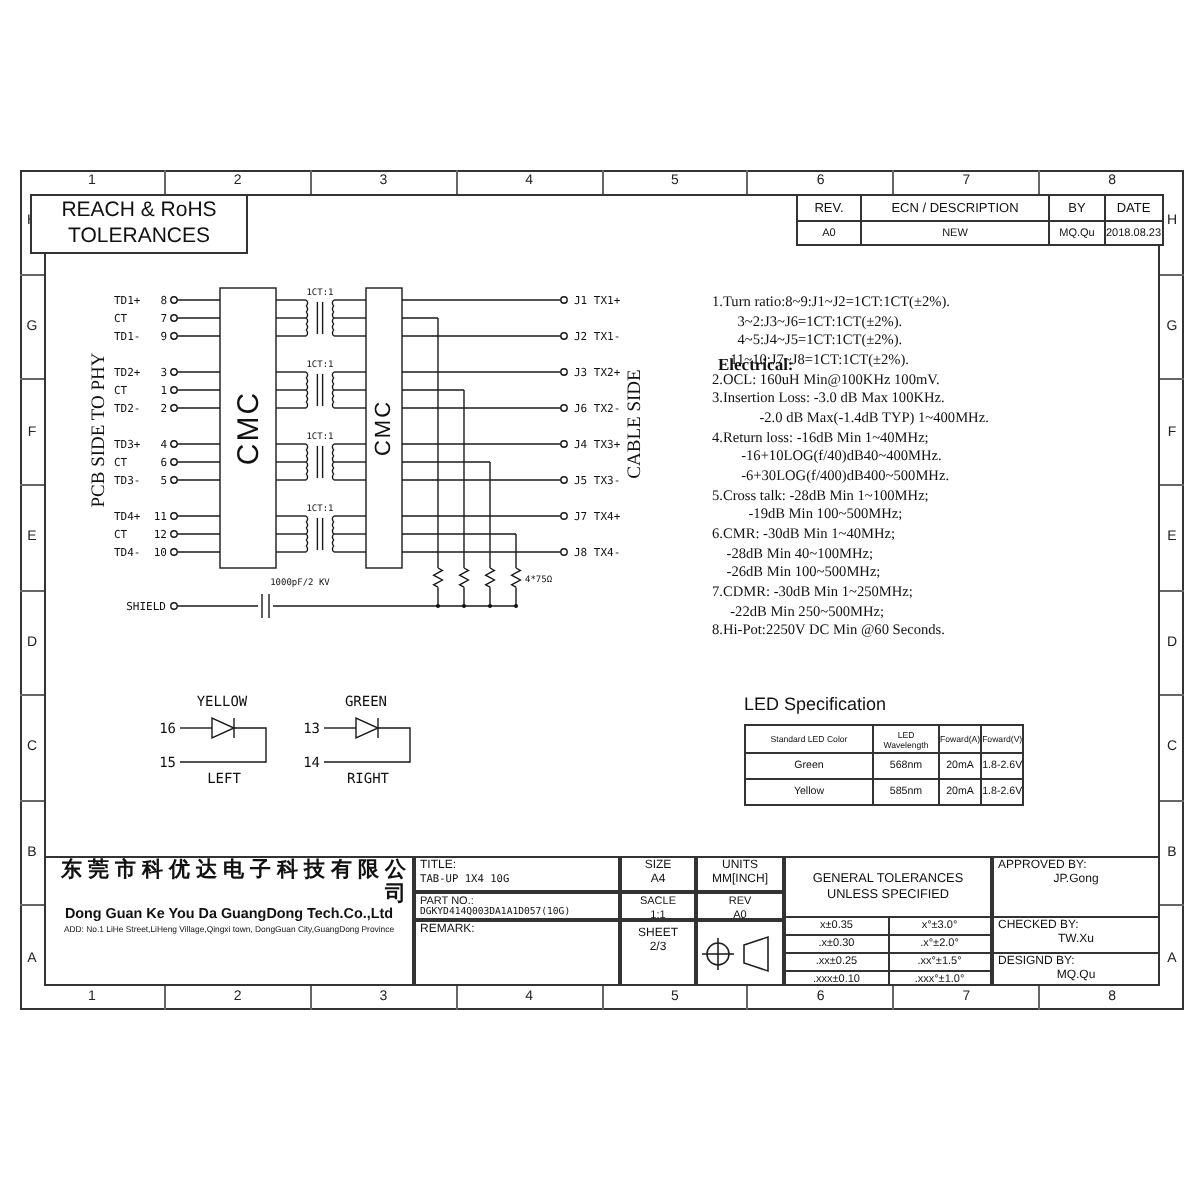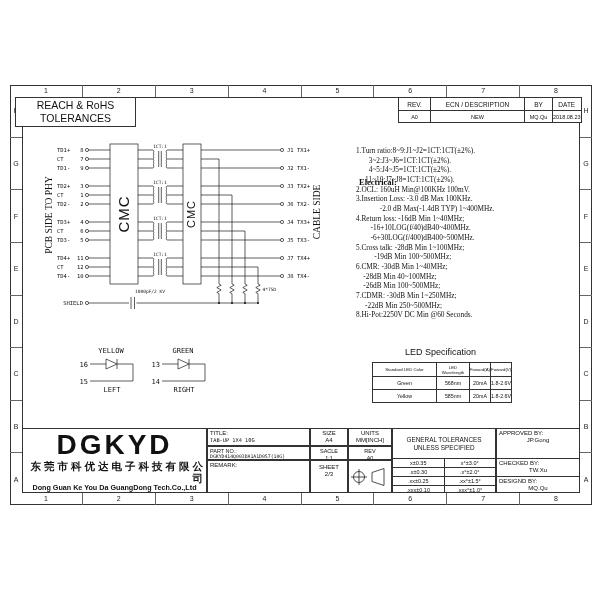--- a/index.html
+++ b/index.html
@@ -4,34 +4,34 @@
 <style>
   html,body{margin:0;padding:0;width:600px;height:600px;background:#fff;overflow:hidden;}
   #sheet{position:relative;width:600px;height:600px;background:#fff;color:#111;}
   .frame{position:absolute;border:1px solid #333;box-sizing:border-box;}
   .ruler-h{position:absolute;left:10px;width:582px;height:12px;display:flex;box-sizing:border-box;}
   .ruler-h span{flex:1;text-align:center;font:7px "Liberation Sans",sans-serif;line-height:12px;color:#222;}
   .ruler-h span + span{border-left:1px solid #666;}
   .ruler-v{position:absolute;top:85px;height:420px;width:12px;display:flex;flex-direction:column;box-sizing:border-box;}
   .ruler-v span{flex:1;text-align:center;font:7px "Liberation Sans",sans-serif;color:#222;display:flex;align-items:center;justify-content:center;}
   .ruler-v span + span{border-top:1px solid #666;}
-  .badge{position:absolute;left:15px;top:97px;width:121px;height:30px;border:1px solid #333;box-sizing:border-box;
+  .badge{position:absolute;left:15px;top:97px;width:109px;height:30px;border:1px solid #333;box-sizing:border-box;
          display:flex;flex-direction:column;justify-content:center;text-align:center;
          font:10.5px "Liberation Sans",sans-serif;line-height:13px;color:#111;background:#fff;}
   table{border-collapse:collapse;position:absolute;background:#fff;}
   td,th{border:1px solid #333;padding:0;text-align:center;font-family:"Liberation Sans",sans-serif;color:#111;font-weight:normal;}
   #rev-table{left:398px;top:97px;}
   #rev-table th{font-size:6.5px;height:12px;}
   #rev-table td{font-size:5.5px;height:11px;}
   #led-table{left:372px;top:362px;}
   #led-table th{font-size:4.3px;height:13px;}
   #led-table td{font-size:5.3px;height:12px;}
   #electrical-heading{position:absolute;left:359px;top:133px;font:bold 8.5px "Liberation Serif",serif;margin-top:44px;}
   #electrical-lines{position:absolute;left:356px;top:146px;white-space:pre;font:7.3px/9.65px "Liberation Serif",serif;color:#111;}
-  #led-title{position:absolute;left:372px;top:347px;width:137px;text-align:center;font:9px "Liberation Sans",sans-serif;}
+  #led-title{position:absolute;left:372px;top:347px;width:137px;font:9px "Liberation Sans",sans-serif;}
   .cell{position:absolute;border:1px solid #333;box-sizing:border-box;font-family:"Liberation Sans",sans-serif;color:#111;background:#fff;overflow:hidden;}
   .lab{display:block;font-size:6px;padding:1px 0 0 2px;text-align:left;line-height:7px;}
   .val-c{display:block;font-size:6px;text-align:center;line-height:7px;}
   .val-mono{display:block;font-family:"DejaVu Sans Mono",monospace;font-size:5.3px;text-align:left;padding-left:2px;line-height:6px;}
   .tolhead{height:29px;display:flex;flex-direction:column;justify-content:center;text-align:center;font-size:6.4px;line-height:8px;}
   .tolrow{display:flex;height:9px;border-top:1px solid #333;box-sizing:border-box;}
   .tolrow span{flex:1;text-align:center;font-size:5.5px;line-height:8px;}
   .tolrow span + span{border-left:1px solid #333;}
   .approw{box-sizing:border-box;}
   .approw + .approw{border-top:1px solid #333;}
@@ -338,21 +338,20 @@
       <text x="287" y="242" font-size="5.5">J5 TX3-</text>
       <line x1="201" y1="258" x2="280.4" y2="258" class="sline"></line>
       <circle cx="282" cy="258" r="1.6" class="sline"></circle>
       <text x="287" y="260" font-size="5.5">J7 TX4+</text>
       <line x1="201" y1="276" x2="280.4" y2="276" class="sline"></line>
       <circle cx="282" cy="276" r="1.6" class="sline"></circle>
       <text x="287" y="278" font-size="5.5">J8 TX4-</text>
     </svg>
 
   <div class="cell company" style="left:22px;top:428px;width:185px;height:65px;">
-    <span class="logo">DGKYD</span>
     <span class="cn">东莞市科优达电子科技有限公司</span>
     <span class="en">Dong Guan Ke You Da GuangDong Tech.Co.,Ltd</span>
     <span class="addr">ADD: No.1 LiHe Street,LiHeng Village,Qingxi town, DongGuan City,GuangDong Province</span>
 
   </div>
 
   <div class="cell" style="left:207px;top:428px;width:103px;height:18px;">
     <span class="lab">TITLE:</span>
     <span class="val-mono">TAB-UP 1X4 10G</span>
   </div>

